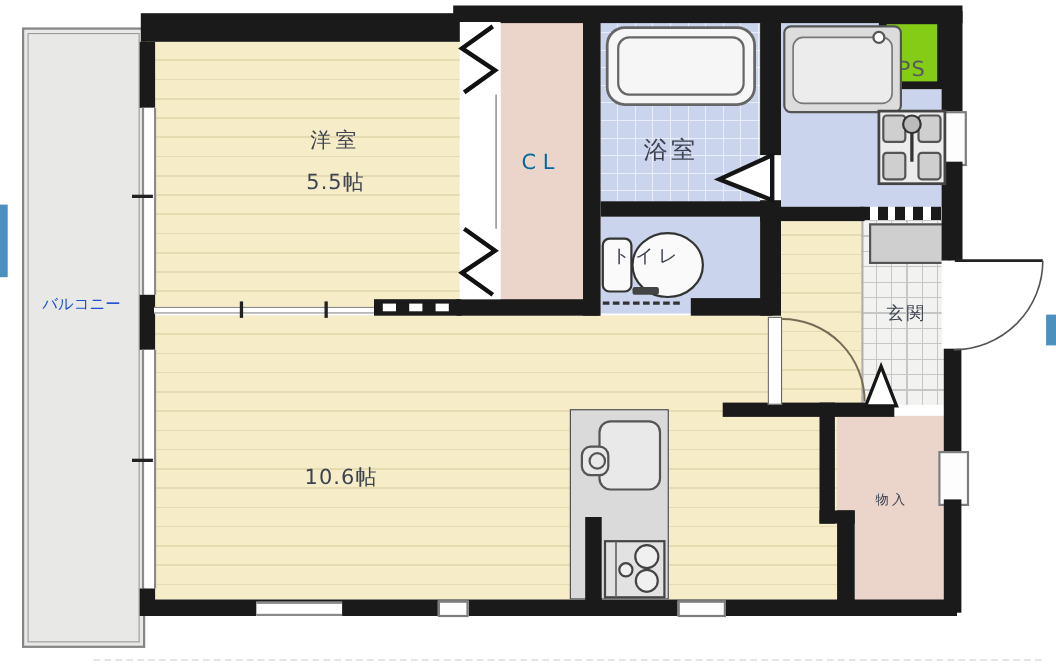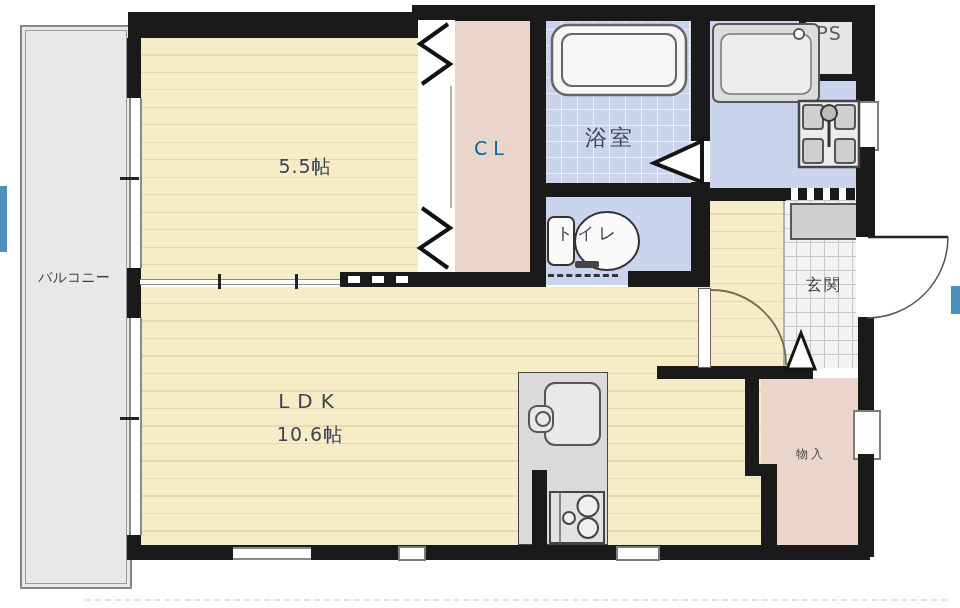--- a/index.html
+++ b/index.html
@@ -43,39 +43,39 @@
 <body>
 
 <div class="page">
 
   <div class="abs" style="left:0;top:186px;width:7px;height:66px;background:var(--accent-blue);"></div>
   <div class="abs" style="left:951px;top:286px;width:9px;height:28px;background:var(--accent-blue);"></div>
 
   <div class="abs" style="left:20px;top:25px;width:108px;height:560px;background:var(--balcony-fill);border:2px solid #858585;">
     <div class="abs" style="left:3px;top:3px;right:3px;bottom:3px;border:1.5px solid #9a9a9a;"></div>
   </div>
-  <div class="rlabel" style="left:22px;top:270px;width:104px;font-size:14px;color:#404040;">バルコニー</div>
+  <div class="rlabel" style="left:22px;top:270px;width:104px;font-size:14px;color:#1d4ed8;">バルコニー</div>
 
   <div class="floor" style="left:140px;top:38px;width:278px;height:241px;"></div>
   <div class="floor" style="left:140px;top:287px;width:623px;height:258px;"></div>
   <div class="floor" style="left:710px;top:197px;width:73px;height:175px;"></div>
 
   <div class="pink" style="left:455px;top:20px;width:76px;height:252px;"></div>
   <div class="pink" style="left:761px;top:378px;width:101px;height:170px;"></div>
 
   <div class="bath-tile" style="left:546px;top:19px;width:145px;height:170px;"></div>
   <div class="wet" style="left:710px;top:19px;width:146px;height:182px;"></div>
   <div class="wet" style="left:546px;top:197px;width:145px;height:88px;"></div>
 
   <div class="entry-tile" style="left:783px;top:200px;width:82px;height:168px;"></div>
   <div class="abs" style="left:783px;top:200px;width:2px;height:168px;background:#b0b0b0;"></div>
   <div class="abs" style="left:790px;top:203px;width:70px;height:33px;background:#cfcfcf;border:2px solid #555;"></div>
   <div class="abs" style="left:782px;top:188px;width:80px;height:12px;background:repeating-linear-gradient(90deg,#1a1a1a 0,#1a1a1a 9px,#ffffff 9px,#ffffff 16px);"></div>
 
-  <div class="abs" style="left:799px;top:15px;width:60px;height:66px;background:#e5e5e5;border:7px solid var(--wall);box-sizing:border-box;display:flex;align-items:flex-start;justify-content:center;">
+  <div class="abs" style="left:799px;top:15px;width:60px;height:66px;background:#84cc16;border:7px solid var(--wall);box-sizing:border-box;display:flex;align-items:flex-end;justify-content:center;">
     <span style="font-size:19px;color:#58595c;letter-spacing:1px;">PS</span>
   </div>
 
   <div class="wall" style="left:128px;top:12px;width:292px;height:26px;"></div>
   <div class="wall" style="left:412px;top:5px;width:463px;height:16px;"></div>
   <div class="wall" style="left:128px;top:545px;width:742px;height:15px;"></div>
 
   <div class="wall" style="left:127px;top:38px;width:14px;height:60px;"></div>
   <div class="win-v" style="left:129px;top:98px;width:9px;height:170px;"></div>
   <div class="tick" style="left:120px;top:177px;width:19px;height:3px;"></div>
@@ -178,24 +178,24 @@
   </svg>
   <svg style="left:548px;top:490px;" width="58" height="55" viewBox="0 0 58 55">
     <rect x="2" y="2" width="54" height="51" fill="#e2e2e2" stroke="#444" stroke-width="2"></rect>
     <line x1="12" y1="2" x2="12" y2="53" stroke="#666" stroke-width="1.5"></line>
     <circle cx="40" cy="16" r="10.5" fill="#f0f0f0" stroke="#444" stroke-width="2"></circle>
     <circle cx="40" cy="38" r="10" fill="#f0f0f0" stroke="#444" stroke-width="2"></circle>
     <circle cx="21" cy="28" r="6" fill="#f0f0f0" stroke="#444" stroke-width="2"></circle>
   </svg>
   <div class="wall" style="left:532px;top:470px;width:15px;height:77px;"></div>
 
+  <div class="rlabel" style="left:230px;top:118px;width:150px;font-size:19px;letter-spacing:4px;">洋室</div>
   <div class="rlabel" style="left:230px;top:156px;width:150px;font-size:19px;letter-spacing:1px;">5.5帖</div>
   <div class="rlabel" style="left:452px;top:138px;width:80px;font-size:19px;letter-spacing:6px;color:#0369a1;">CL</div>
   <div class="rlabel" style="left:550px;top:126px;width:120px;font-size:22px;letter-spacing:3px;">浴室</div>
   <div class="rlabel" style="left:528px;top:224px;width:120px;font-size:17px;letter-spacing:4px;">トイレ</div>
   <div class="rlabel" style="left:785px;top:276px;width:78px;font-size:16px;letter-spacing:2px;">玄関</div>
-  <div class="rlabel" style="left:230px;top:390px;width:160px;font-size:20px;letter-spacing:8px;">LDK</div>
   <div class="rlabel" style="left:230px;top:424px;width:160px;font-size:19px;letter-spacing:1px;">10.6帖</div>
   <div class="rlabel" style="left:766px;top:448px;width:90px;font-size:12px;letter-spacing:3px;">物入</div>
 
   <div class="abs" style="left:85px;top:599px;width:862px;height:0;border-top:2px dashed #e4e4e1;"></div>
 
 </div>
 
 </body></html>

